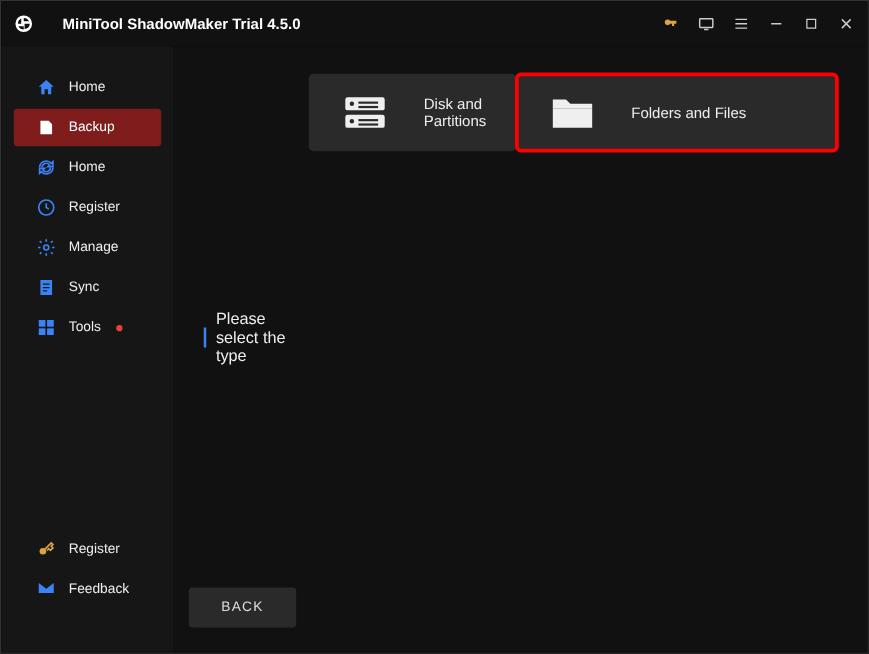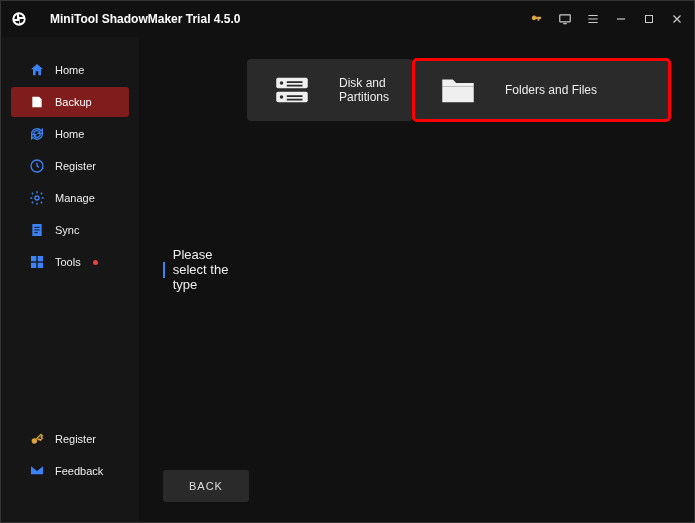--- a/index.html
+++ b/index.html
@@ -140,21 +140,21 @@
       display: flex;
       align-items: center;
       justify-content: center;
     }
     .option-label {
       font-size: 12px;
       color: #eee;
     }
     .back-button {
       position: absolute;
-      left: 24px;
+      left: 12px;
       bottom: 22px;
       background: #2a2a2a;
       border: none;
       color: #ddd;
       font-size: 11px;
       padding: 10px 26px;
       border-radius: 3px;
       cursor: pointer;
       letter-spacing: 1px;
     }

